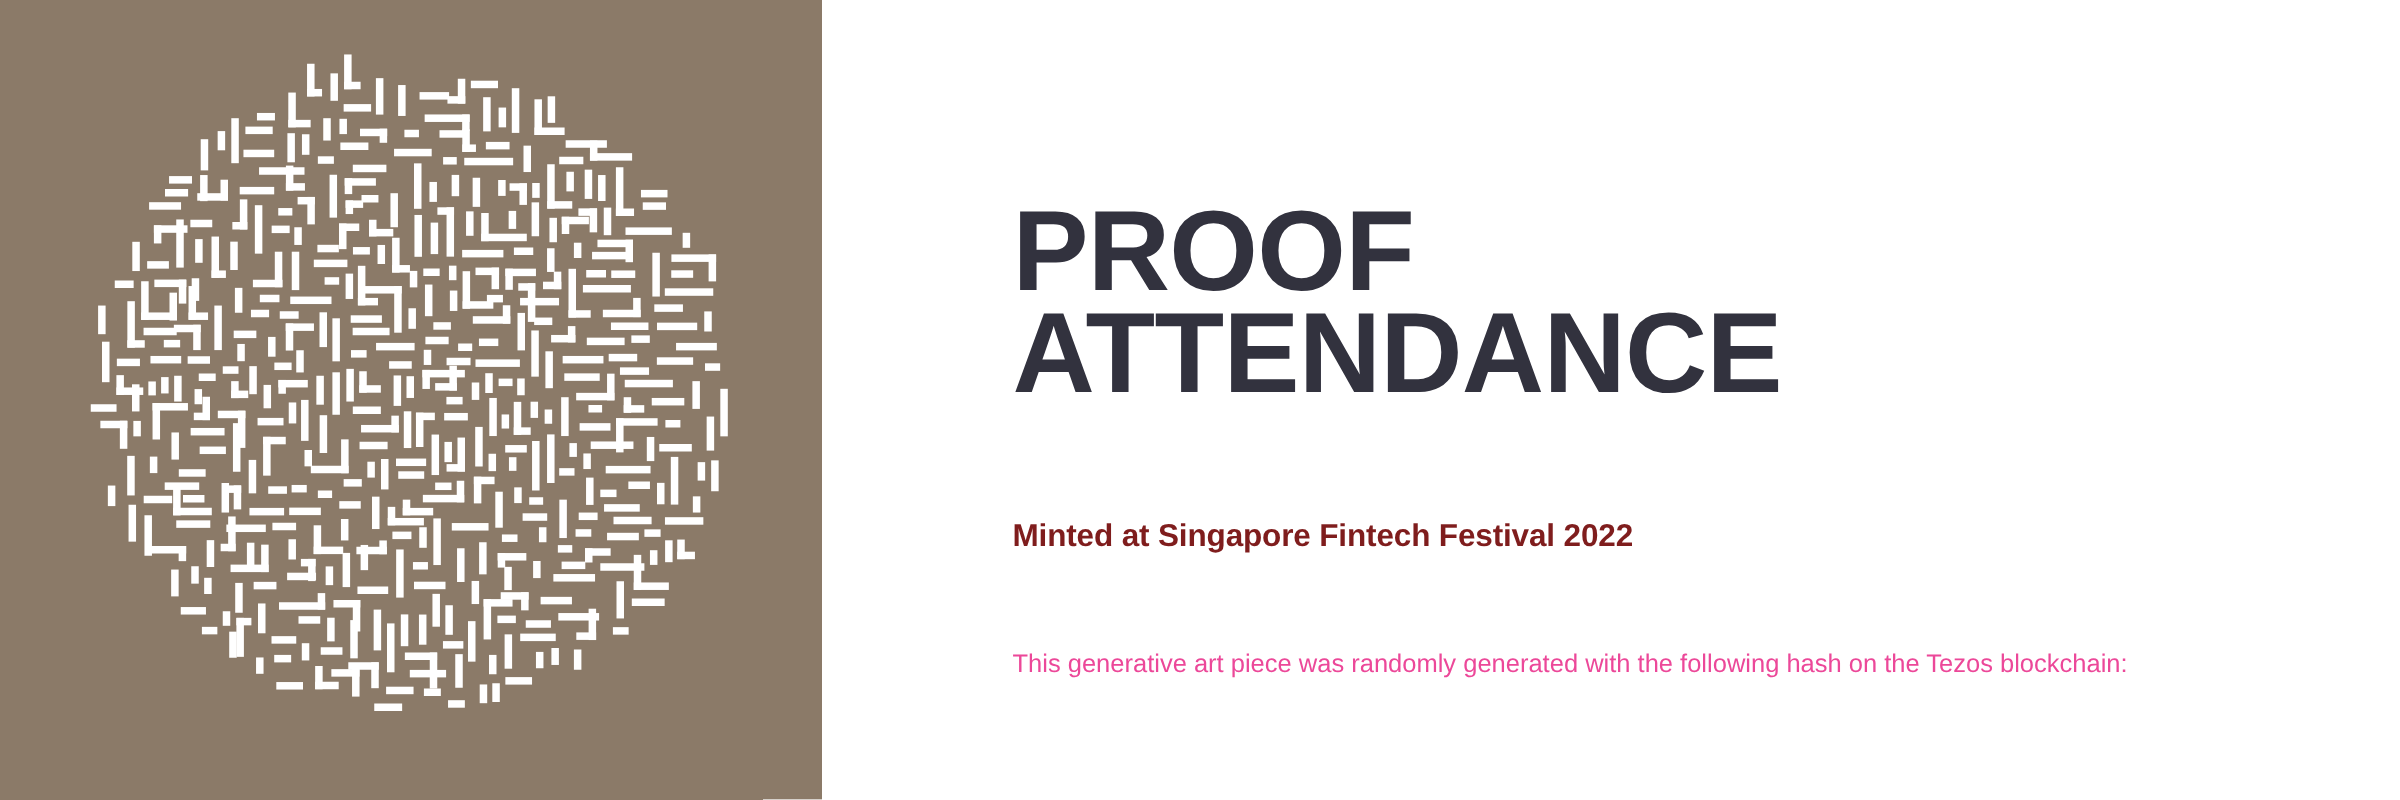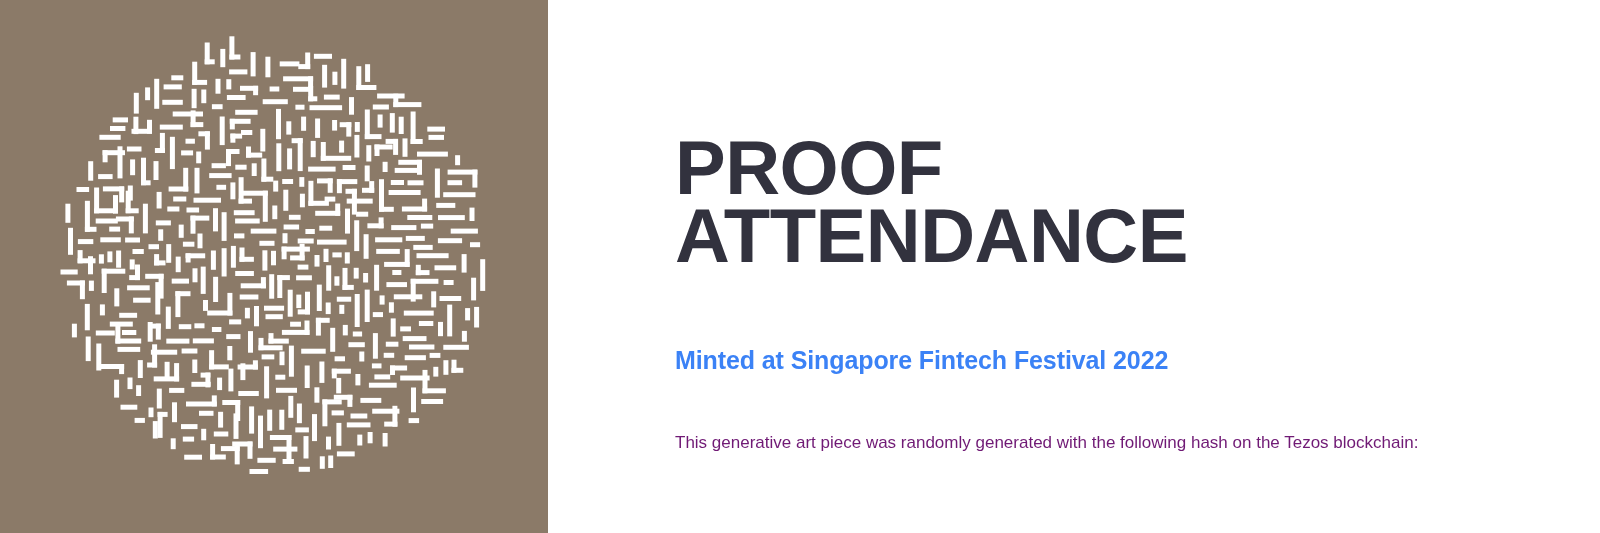--- a/index.html
+++ b/index.html
@@ -62,40 +62,40 @@
     color: #32323e;
     white-space: nowrap;
     margin: 0;
   }
 
   .subtitle {
     position: absolute;
     left: 127px;
     top: 298px;
     font-family: "Liberation Sans", sans-serif;
-    font-size: 25px;
+    font-size: 21px;
     font-weight: bold;
     letter-spacing: -0.1px;
-    color: #3b82f6;
+    color: #7f1d1d;
     white-space: nowrap;
     margin: 0;
   }
 
   .description {
     position: absolute;
     left: 127px;
     top: 383px;
     width: 880px;
   }
   .description-line {
     font-family: "Liberation Sans", sans-serif;
     font-size: 17px;
     line-height: 24px;
     font-weight: normal;
-    color: #701a75;
+    color: #ec4899;
     white-space: nowrap;
     margin: 0;
   }
 </style>
 </head>
 <body>
 
 <div class="certificate">
 
   <div class="art-panel">

